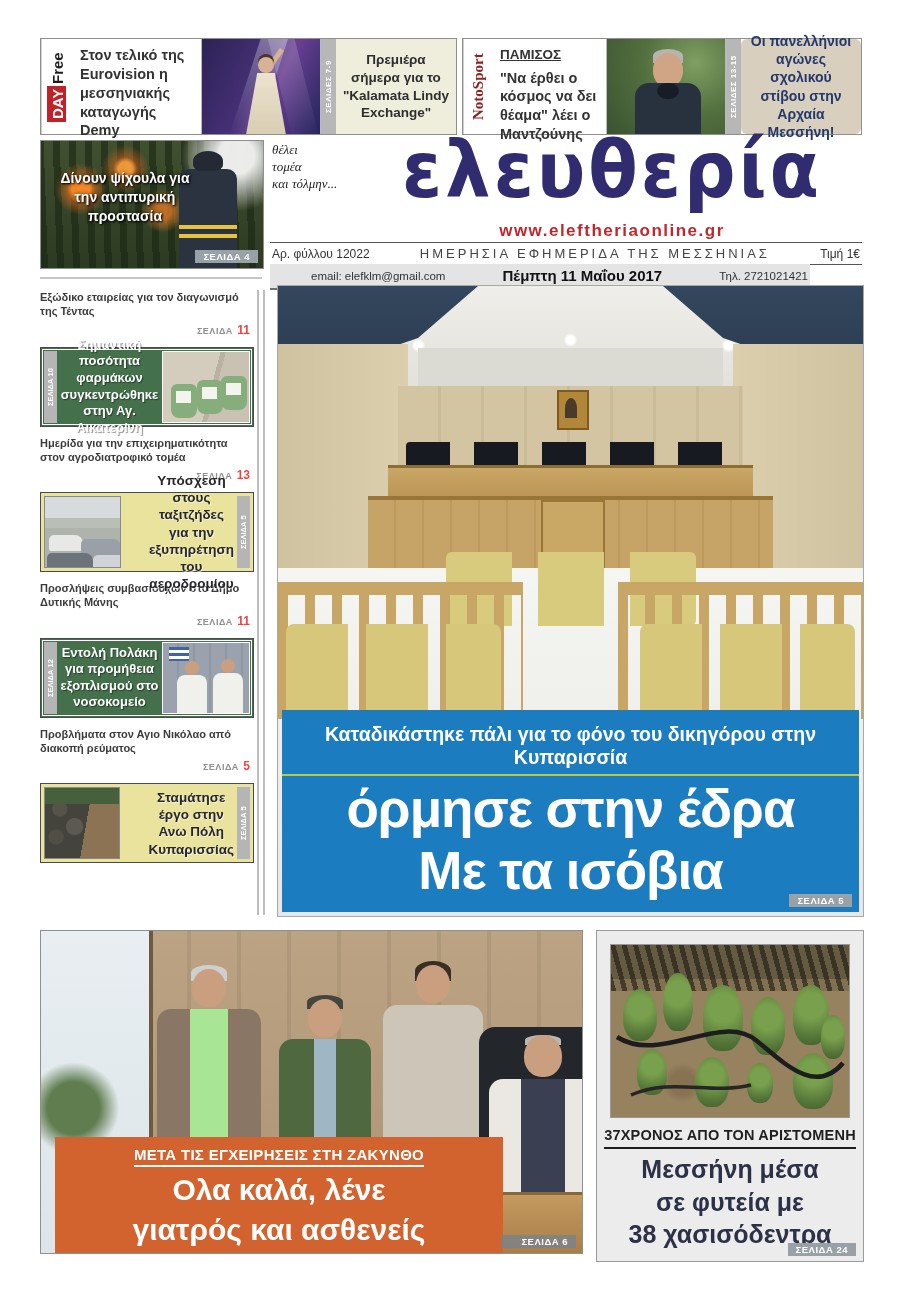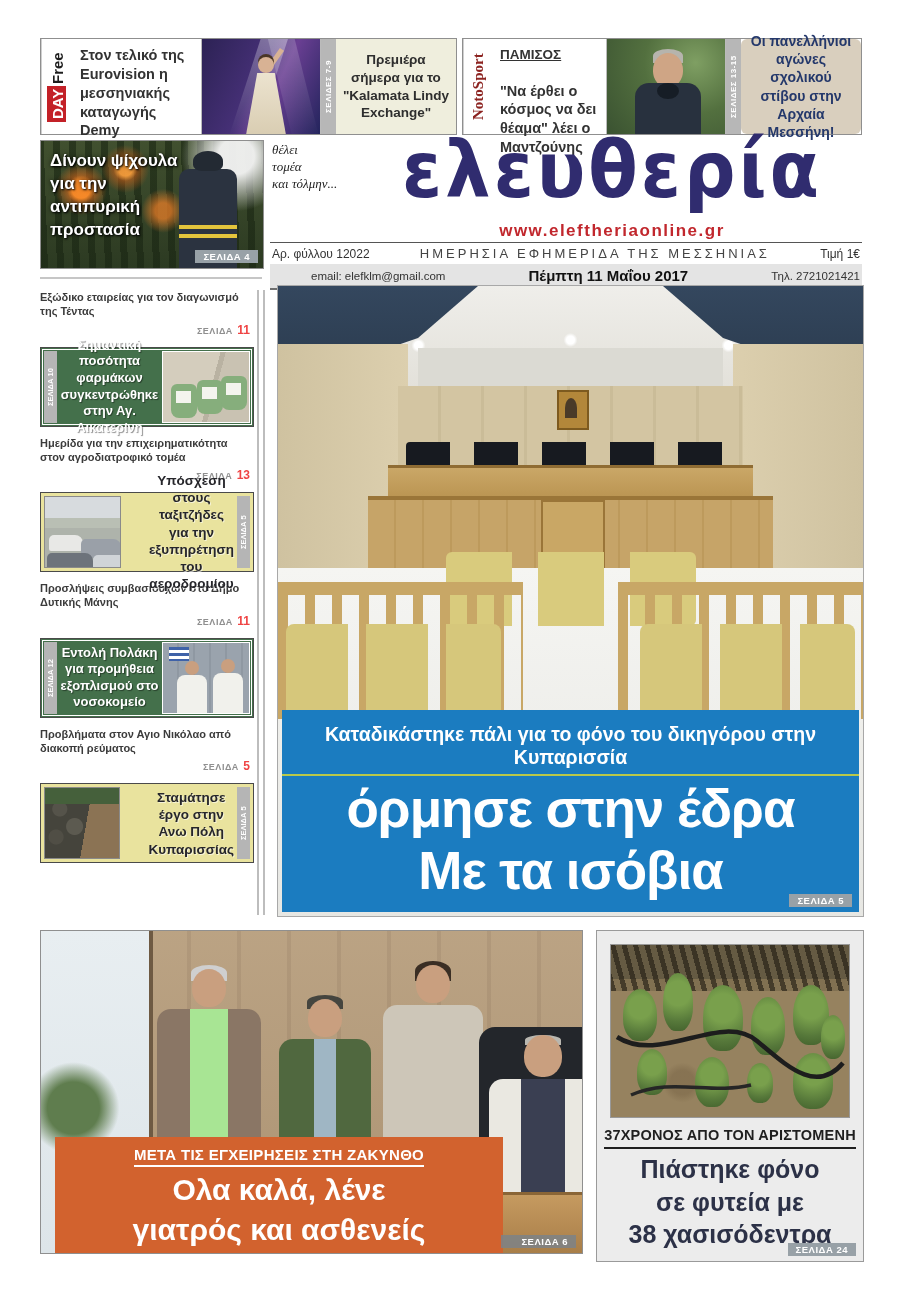--- a/index.html
+++ b/index.html
@@ -11,33 +11,33 @@
   
   .strip{display:flex; border:1px solid #8f8f8f; background:#fff; height:97px; box-sizing:border-box;}
   .fd-logo{width:30px; border-right:1px solid #cfcfcf; font-weight:bold; font-size:15px;}
   .fd-free{color:#1d1d1d; padding:2px 0;}
   .fd-day{color:#fff; background:#c32128; padding:3px 1px;}
   .strip-text{flex:1; padding:7px 8px 4px; font-weight:bold; color:#333; font-size:14.5px; line-height:1.3;}
   .strip-photo{width:118px; position:relative; overflow:hidden; border-left:1px solid #bbb; border-right:1px solid #bbb;}
   .spine{width:15px; background:#b7b7b7; color:#fff; font-size:8px; font-weight:bold; letter-spacing:.5px;}
   .promo{width:120px; background:#efeedd; display:flex; align-items:center; justify-content:center; text-align:center; font-weight:bold; font-size:13.5px; color:#2e2e2e; padding:3px 5px; line-height:1.3; box-sizing:border-box;}
   .ns-logo{width:28px; border-right:1px solid #cfcfcf; font-family:"Liberation Serif", serif; font-weight:bold; font-size:15px; color:#8c2320;}
-  .ns-kicker{text-decoration:underline; font-size:13.5px; margin-bottom:18px;}
+  .ns-kicker{text-decoration:underline; font-size:13.5px; margin-bottom:5px;}
   .promo-tan{background:#d9cfbe; color:#24386b; font-size:14px;border-radius:6px;}
   
   .motto{font-family:"Liberation Serif", serif; font-style:italic; font-size:13px; color:#1e1e1e; line-height:1.3;}
   .logo{font-family:"DejaVu Sans", sans-serif; font-weight:bold; color:#302c6f; font-size:72px; letter-spacing:3px; line-height:1; transform:scaleY(1.08); white-space:nowrap; text-align:center;}
   .site{color:#c1272d; font-weight:bold; font-size:17px; letter-spacing:1.5px; text-align:center;}
   .mh-row1{display:flex; justify-content:space-between; align-items:center; border-top:1px solid #555; border-bottom:1px solid #555; padding:3px 2px; font-size:12px; color:#333;}
   .mh-sub{letter-spacing:3px; font-size:13px; color:#444;}
   .mh-row2{display:flex; justify-content:space-between; align-items:center; background:#e4e4e4; border-bottom:2px solid #6e6e6e; padding:3px 2px 4px; font-size:11.5px; color:#333;}
   .mh-date{font-weight:bold; font-size:15px; color:#111;}
   
   .firebox{border:1px solid #8f8f8f; overflow:hidden;}
-  .fire-h{position:absolute; left:9px; top:9px; width:150px; color:#fff; font-weight:bold; font-size:17px; line-height:1.35; text-shadow:1px 1px 2px #000, 0 0 4px rgba(0,0,0,.7);}
+  .fire-h{position:absolute; left:9px; top:28px; width:150px; color:#fff; font-weight:bold; font-size:14px; line-height:1.35; text-shadow:1px 1px 2px #000, 0 0 4px rgba(0,0,0,.7);text-align:center;}
   
   .sidebar{overflow:hidden;}
   .side-text{margin:0 0 9px;}
   .side-text .hl{font-size:11px; font-weight:bold; color:#3b3b3b; line-height:1.3;}
   .side-text .ref{text-align:right; margin-top:1px; padding-right:4px;}
   .ref .lbl{font-size:9px; color:#8f8f8f; font-weight:bold; letter-spacing:.5px;}
   .ref .num{font-size:12px; color:#ef4444; font-weight:bold;}
   .side-box{height:80px; border:1px solid #4a4a4a; display:flex; margin:0 0 9px; position:relative; padding:3px; box-sizing:border-box;}
   .side-box .inb{position:absolute; inset:1px; border:1px solid #fff; pointer-events:none;}
   .side-box .spine2{width:13px; background:#b5b5b5; color:#fff; font-size:7.5px; font-weight:bold;}
@@ -248,21 +248,21 @@
       <div>τομέα</div>
       <div>και τόλμην...</div>
     </div>
     <div class="logo abs" style="left:92px; top:-2px; width:500px;">ελευθερία</div>
     <div class="site abs" style="left:92px; top:85px; width:500px;">www.eleftheriaonline.gr</div>
     <div class="mh-row1 abs" style="left:0; top:106px; width:592px; box-sizing:border-box;">
       <span>Αρ. φύλλου 12022</span>
       <span class="mh-sub">ΗΜΕΡΗΣΙΑ ΕΦΗΜΕΡΙΔΑ ΤΗΣ ΜΕΣΣΗΝΙΑΣ</span>
       <span>Τιμή 1€</span>
     </div>
-    <div class="mh-row2 abs" style="left:0; top:128px; width:592px; box-sizing:border-box;padding-left:41px;">
+    <div class="mh-row2 abs" style="left:0; top:128px; width:540px; box-sizing:border-box;padding-left:41px;">
       <span>email: elefklm@gmail.com</span>
       <span class="mh-date">Πέμπτη 11 Μαΐου 2017</span>
       <span>Τηλ. 2721021421</span>
     </div>
   </div>
 
   <div class="abs sidebar" style="left:40px; top:290px; width:214px; height:632px;">
 
     <div class="side-text">
       <div class="hl">Εξώδικο εταιρείας για τον διαγωνισμό της Τέντας</div>
@@ -401,20 +401,20 @@
       <div class="plant pl8"></div>
       <div class="plant pl9"></div>
       <div class="plant pl10"></div>
       <svg class="hose" viewBox="0 0 238 170">
         <path d="M6,92 C 50,120 110,66 146,96 C 175,120 205,150 232,118" stroke="#1d1d1d" stroke-width="4.5" fill="none"></path>
         <path d="M20,150 C 60,132 100,150 140,140" stroke="#262626" stroke-width="3.5" fill="none"></path>
       </svg>
     </div>
     <div class="br-kicker"><span>37ΧΡΟΝΟΣ ΑΠΟ ΤΟΝ ΑΡΙΣΤΟΜΕΝΗ</span></div>
     <div class="br-h">
-      <div>Πιάστηκε φόνο</div>
+      <div>Μεσσήνη μέσα</div>
       <div>σε φυτεία με</div>
       <div>38 χασισόδεντρα</div>
     </div>
     <span class="badge br-badge">ΣΕΛΙΔΑ 24</span>
   </div>
 
 </div>
 
 </body></html>

